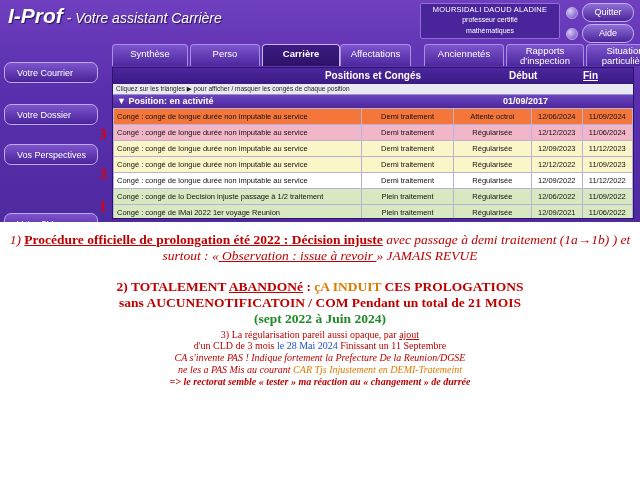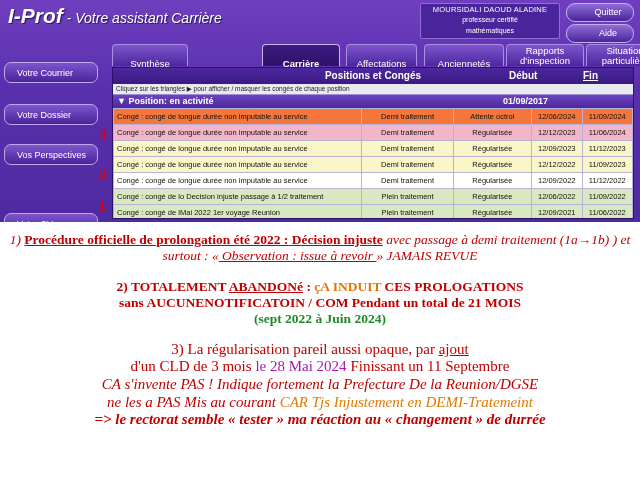--- a/index.html
+++ b/index.html
@@ -25,37 +25,37 @@
     position:absolute;left:420px;top:3px;width:140px;height:36px;
     background:#4a249b;border:1px solid #8f6fd6;border-radius:2px;
     color:#ffffff;font-size:7px;text-align:center;line-height:1.5;
     padding-top:0;box-sizing:border-box;
   }
   .user-box .uname{font-size:7.5px;letter-spacing:.2px;}
   .btn-round{
     position:absolute;height:17px;width:50px;
     background:linear-gradient(180deg,#8f6fd6,#4a249b);
     border:1px solid #c2aef0;border-radius:9px;
-    color:#ffffff;font-size:9px;text-align:center;line-height:16px;padding-left:16px;
+    color:#ffffff;font-size:9px;text-align:center;line-height:16px;
   }
   .btn-quitter{right:6px;top:3px;}
   .btn-aide{right:6px;top:24px;}
   .btn-dot{
     position:absolute;width:10px;height:10px;border-radius:50%;
     background:radial-gradient(circle at 30% 30%,#d8ccf7,#6a45bd);
     border:1px solid #bda9ec;
   }
   
   .tabs{position:absolute;left:112px;top:44px;width:522px;height:24px;}
   .tab{
     position:absolute;top:0;height:22px;
     background:linear-gradient(180deg,#7d54cd,#4c279e);
     border:1px solid #a98ee4;border-bottom:none;border-radius:4px 4px 0 0;
     color:#ffffff;font-size:9.5px;text-align:center;line-height:11px;
-    padding-top:13px;box-sizing:border-box;
+    padding-top:3px;box-sizing:border-box;
   }
   .tab.active{
     background:linear-gradient(180deg,#3b1b82,#2d1268);
     border-color:#c9b6f2;color:#ffffff;font-weight:bold;
   }
   
   .navpill{
     position:absolute;left:4px;width:94px;height:21px;
     background:linear-gradient(180deg,#7d54cd,#4a249b);
     border:1px solid #bda9ec;border-radius:7px;
@@ -112,22 +112,22 @@
     font-family:"Liberation Serif", serif;
     line-height:1.18;
   }
   .n-line{margin:0;padding:0 6px;}
   .p1{margin-top:10px;font-size:13.5px;font-style:italic;}
   .p1 b{font-style:normal;}
   .u{text-decoration:underline;}
   .p2{margin-top:15px;font-size:13.5px;font-weight:bold;}
   .orange{color:#e07a00;}
   .green{color:#1f8a28;}
-  .p3{margin-top:14px;font-size:15px;}
-  .blue{color:#a21caf;}
+  .p3{margin-top:2px;font-size:10px;}
+  .blue{color:#1d4ed8;}
   .ital{font-style:italic;}
 </style>
 </head>
 <body>
 
 <div class="app">
 
   <div class="app-header">
     <div class="logo">
       <span>I-Prof</span><span class="sub"> - Votre assistant Carrière</span>
@@ -140,22 +140,23 @@
     </div>
 
     <span class="btn-dot" style="right:62px;top:7px;"></span>
     <span class="btn-dot" style="right:62px;top:28px;"></span>
     <div class="btn-round btn-quitter">Quitter</div>
     <div class="btn-round btn-aide">Aide</div>
   </div>
 
   <div class="tabs">
     <div class="tab" style="left:0;width:76px;">Synthèse</div>
+    <div class="tab" style="left:78px;width:70px;">Perso</div>
     <div class="tab active" style="left:150px;width:78px;">Carrière</div>
-    <div class="tab" style="left:234px;width:71px;">Affectations</div>
+    <div class="tab" style="left:228px;width:71px;">Affectations</div>
     <div class="tab" style="left:312px;width:80px;">Anciennetés</div>
     <div class="tab" style="left:394px;width:78px;line-height:10px;padding-top:1px;">
       <span>Rapports</span><br>
       <span>d'inspection</span>
     </div>
     <div class="tab" style="left:474px;width:78px;line-height:10px;padding-top:1px;">
       <span>Situation</span><br>
       <span>particulière</span>
     </div>
   </div>

